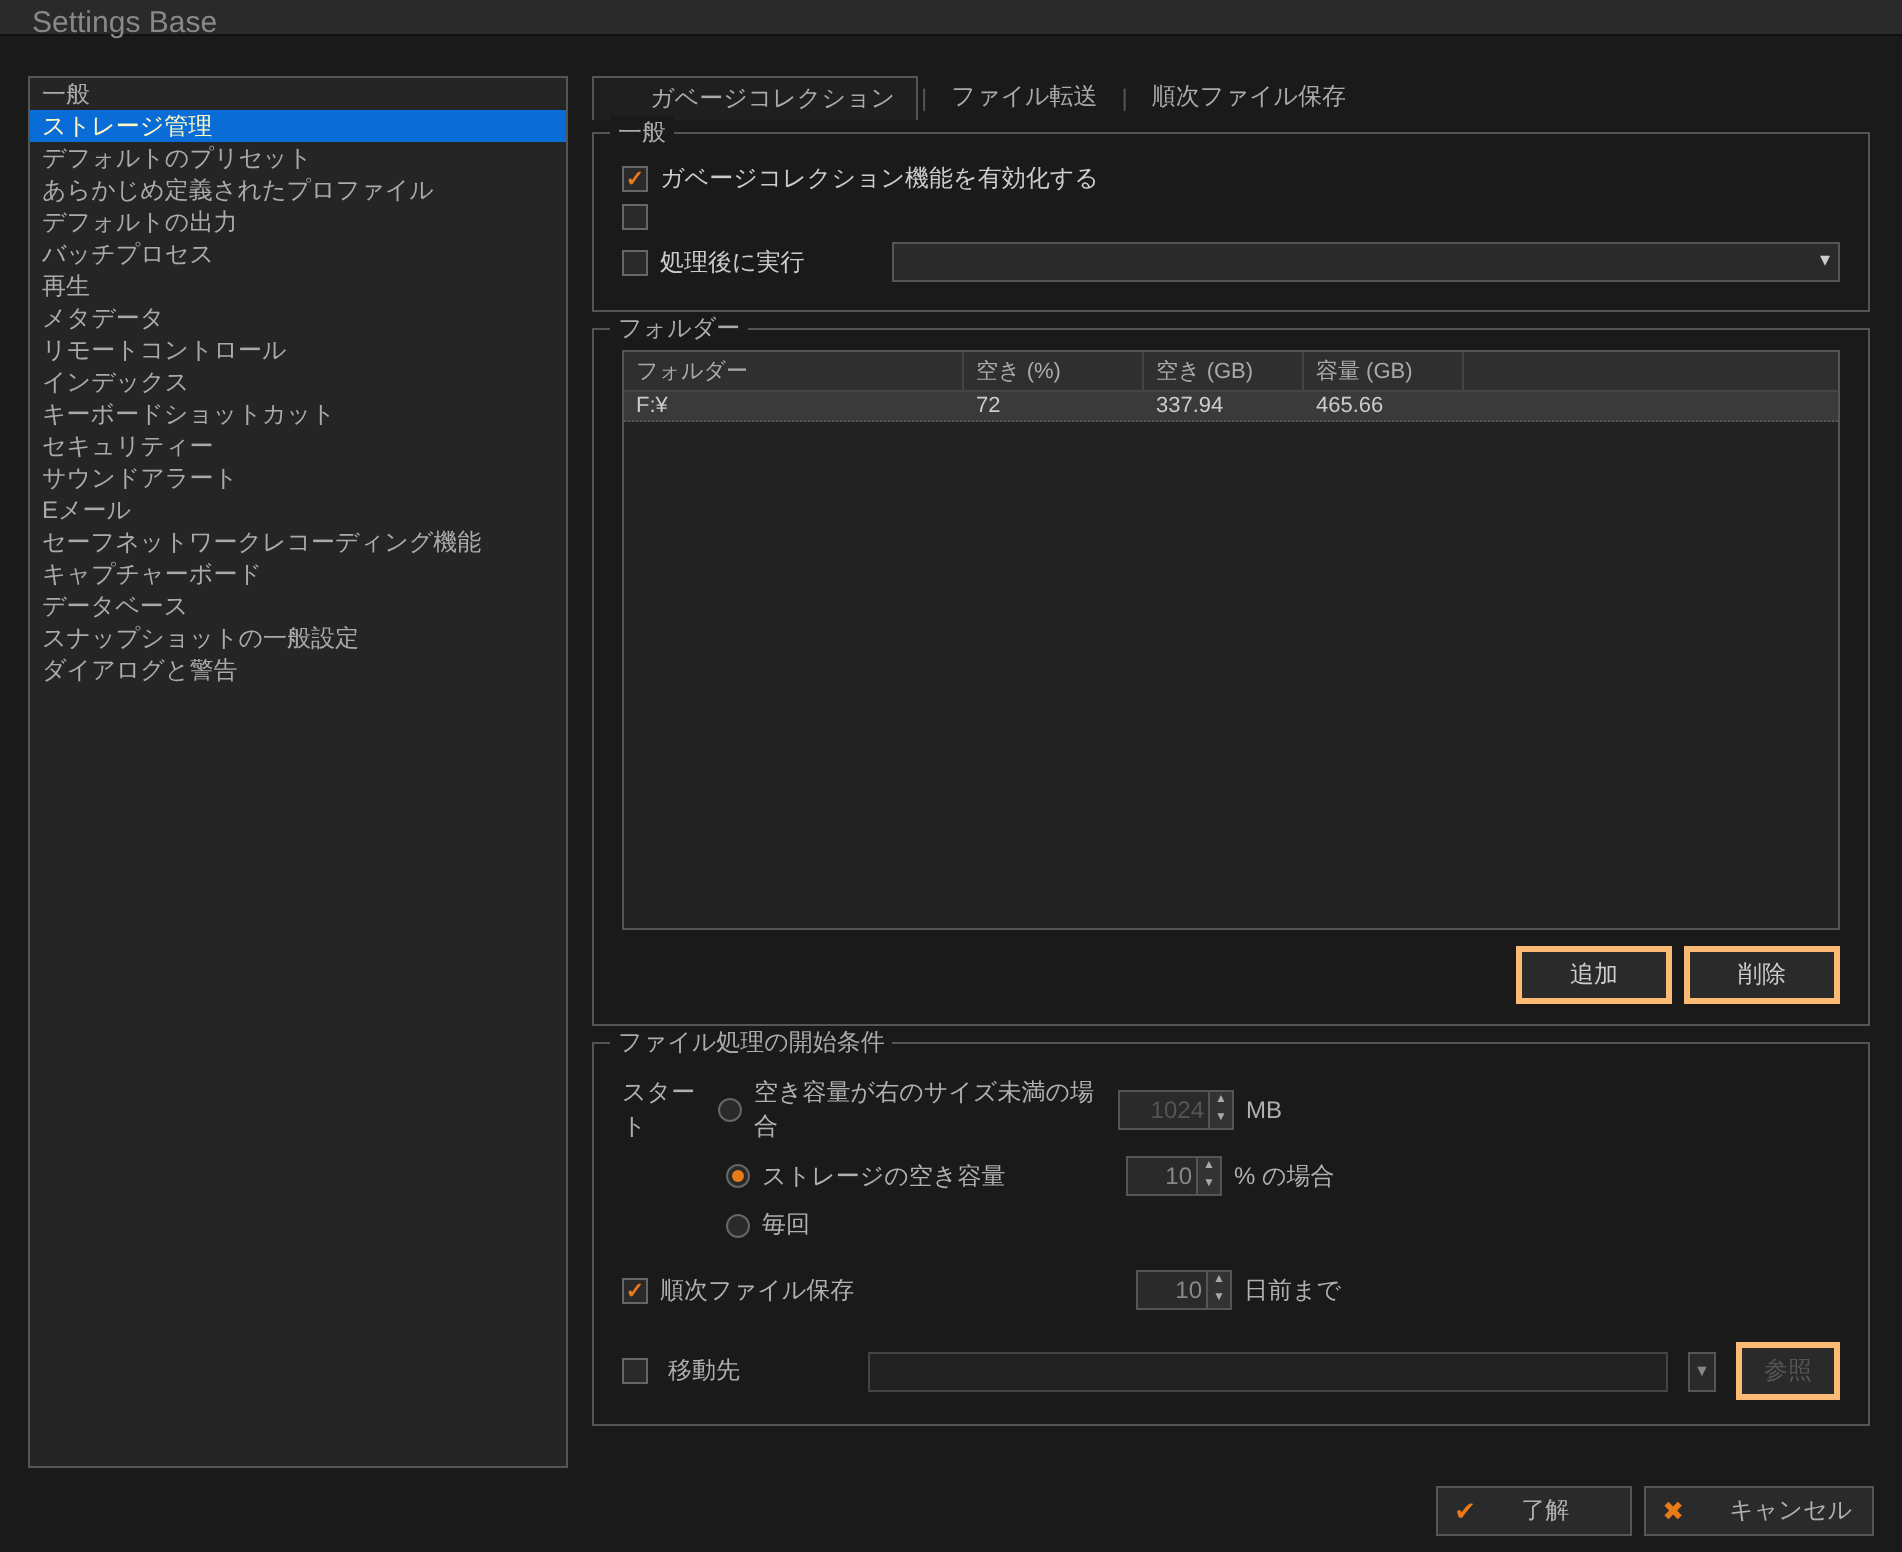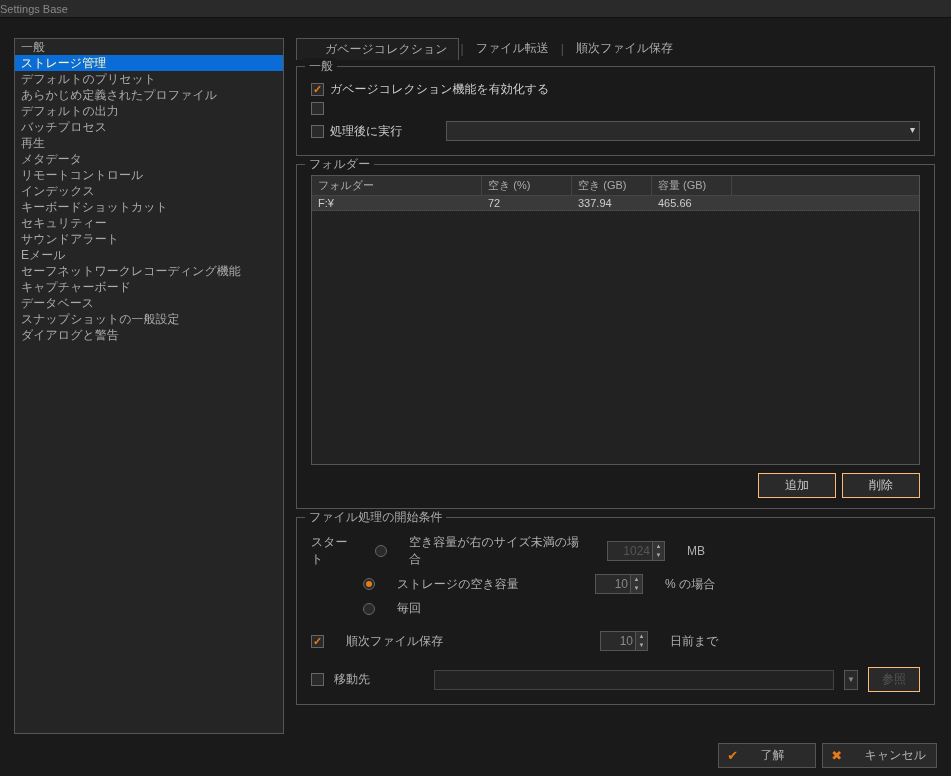--- a/index.html
+++ b/index.html
@@ -8,23 +8,23 @@
   color: #b0b0b0;
   font-family: "Meiryo", "Yu Gothic", sans-serif;
   font-size: 12px;
   width: 951px;
   height: 776px;
   overflow: hidden;
   position: relative;
 }
 
 .window-title {
-  padding: 3px 0;
+  padding: 3px 16px;
   color: #888;
-  font-size: 11px;
+  font-size: 15px;
   background: #2a2a2a;
   border-bottom: 1px solid #111;
   height: 18px;
 }
 
 .main-container {
   display: flex;
   height: 718px;
   padding: 4px;
 }
@@ -211,37 +211,37 @@
 
 .folder-buttons {
   display: flex;
   justify-content: flex-end;
   gap: 6px;
   margin-top: 8px;
 }
 
 .btn {
   background: #2a2a2a;
-  border: 1px solid #fdba74;
+  border: 3px solid #fdba74;
   color: #ccc;
   padding: 3px 0;
   width: 78px;
   text-align: center;
   cursor: pointer;
   font-size: 12px;
 }
 
 .btn.disabled {
   color: #555;
 }
 
 .condition-row {
   display: flex;
   align-items: center;
-  gap: 22px;
+  gap: 6px;
   margin: 6px 0;
 }
 
 .label-start {
   width: 42px;
 }
 
 .radio-indent {
   margin-left: 52px;
 }

